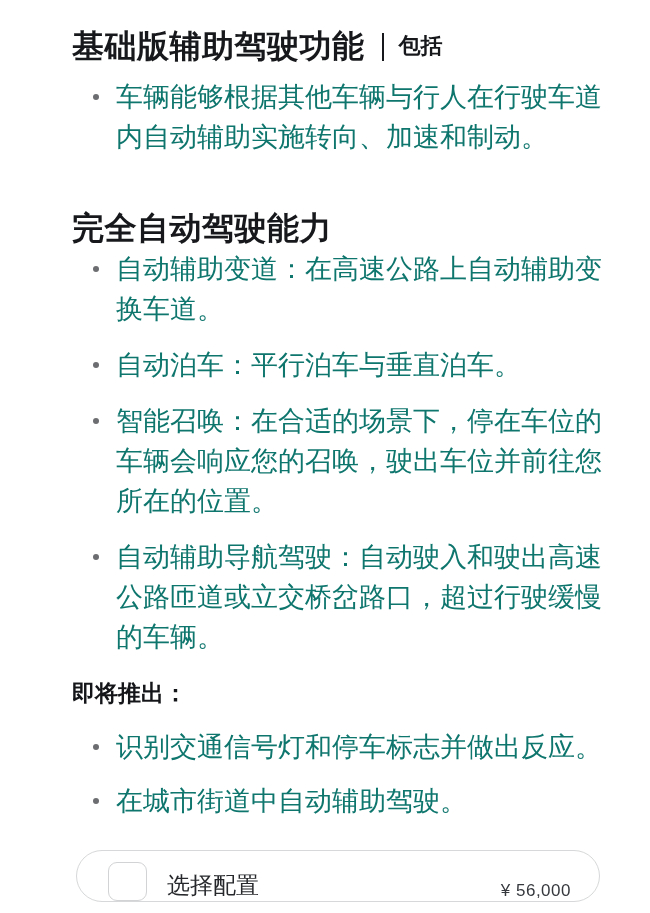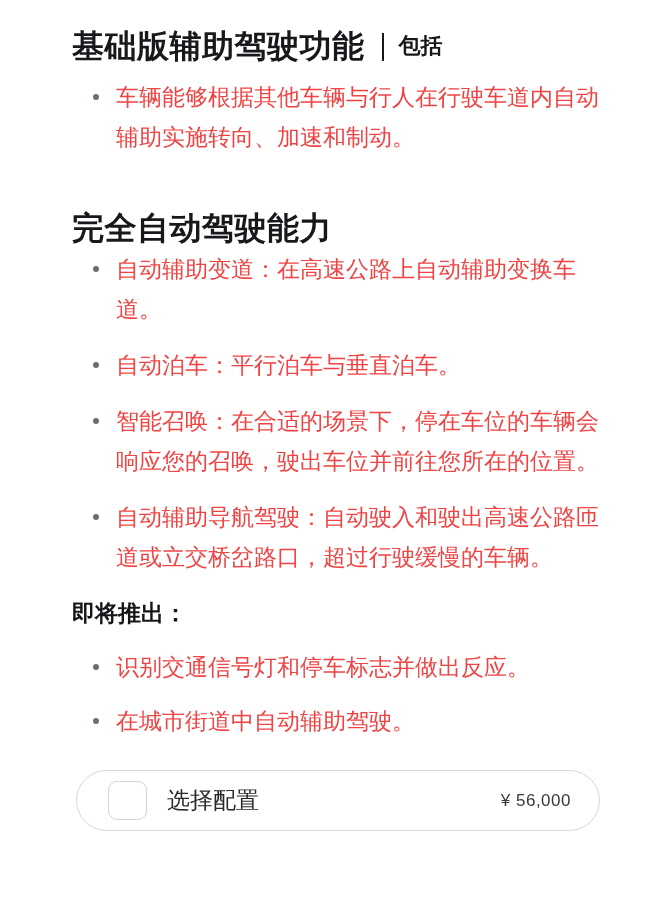--- a/index.html
+++ b/index.html
@@ -34,23 +34,23 @@
   .subtitle {
     font-size: 22px;
     font-weight: 600;
     color: #17181b;
     white-space: nowrap;
   }
 
   ul { margin: 0; padding: 0 0 0 44px; list-style: none; }
   li {
     position: relative;
-    font-size: 23px;
+    font-size: 27px;
     line-height: 40px;
-    color: #ef4444;
+    color: #0f766e;
   }
   li::before {
     content: "";
     position: absolute;
     left: -23px;
     top: 17px;
     width: 6px;
     height: 6px;
     border-radius: 50%;
     background: #6b6d70;
@@ -68,26 +68,26 @@
     line-height: 40px;
     font-weight: 700;
     color: #141518;
   }
   .sec3 ul { margin-top: 14px; }
   .sec3 li { margin-bottom: 14px; }
 
   .option-pill {
     margin: 29px 0 0 4px;
     width: 524px;
-    height: 61px;
+    height: 52px;
     border: 1.5px solid #d7d8d9;
     border-radius: 40px;
     background: #ffffff;
     display: flex;
-    align-items: center;
+    align-items: flex-end;
     padding: 0 28px 0 31px;
     cursor: pointer;
   }
   .checkbox {
     width: 39px;
     height: 39px;
     border: 1.5px solid #d2d3d5;
     border-radius: 9px;
     background: #ffffff;
     flex: none;

